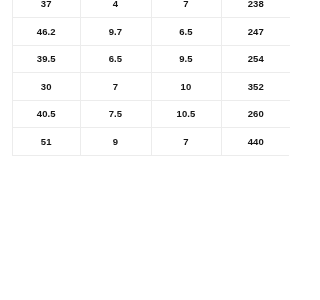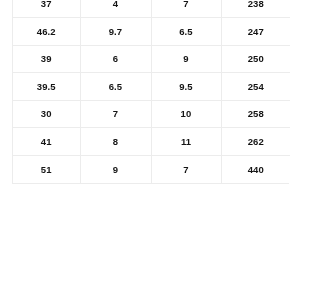--- a/index.html
+++ b/index.html
@@ -96,42 +96,36 @@
               <td>7</td>
               <td>238</td>
             </tr>
             <tr>
               <td>46.2</td>
               <td>9.7</td>
               <td>6.5</td>
               <td>247</td>
             </tr>
             <tr>
-              <td>39</td>
-              <td>6</td>
-              <td>9</td>
-              <td>250</td>
-            </tr>
-            <tr>
               <td>39.5</td>
               <td>6.5</td>
               <td>9.5</td>
               <td>254</td>
             </tr>
             <tr>
               <td>30</td>
               <td>7</td>
               <td>10</td>
-              <td>258</td>
+              <td>352</td>
             </tr>
             <tr>
-              <td>41</td>
-              <td>8</td>
-              <td>11</td>
-              <td>262</td>
+              <td>40.5</td>
+              <td>7.5</td>
+              <td>10.5</td>
+              <td>260</td>
             </tr>
             <tr>
               <td>51</td>
               <td>9</td>
               <td>7</td>
               <td>440</td>
             </tr>
           </tbody>
       </table>
     </div>

